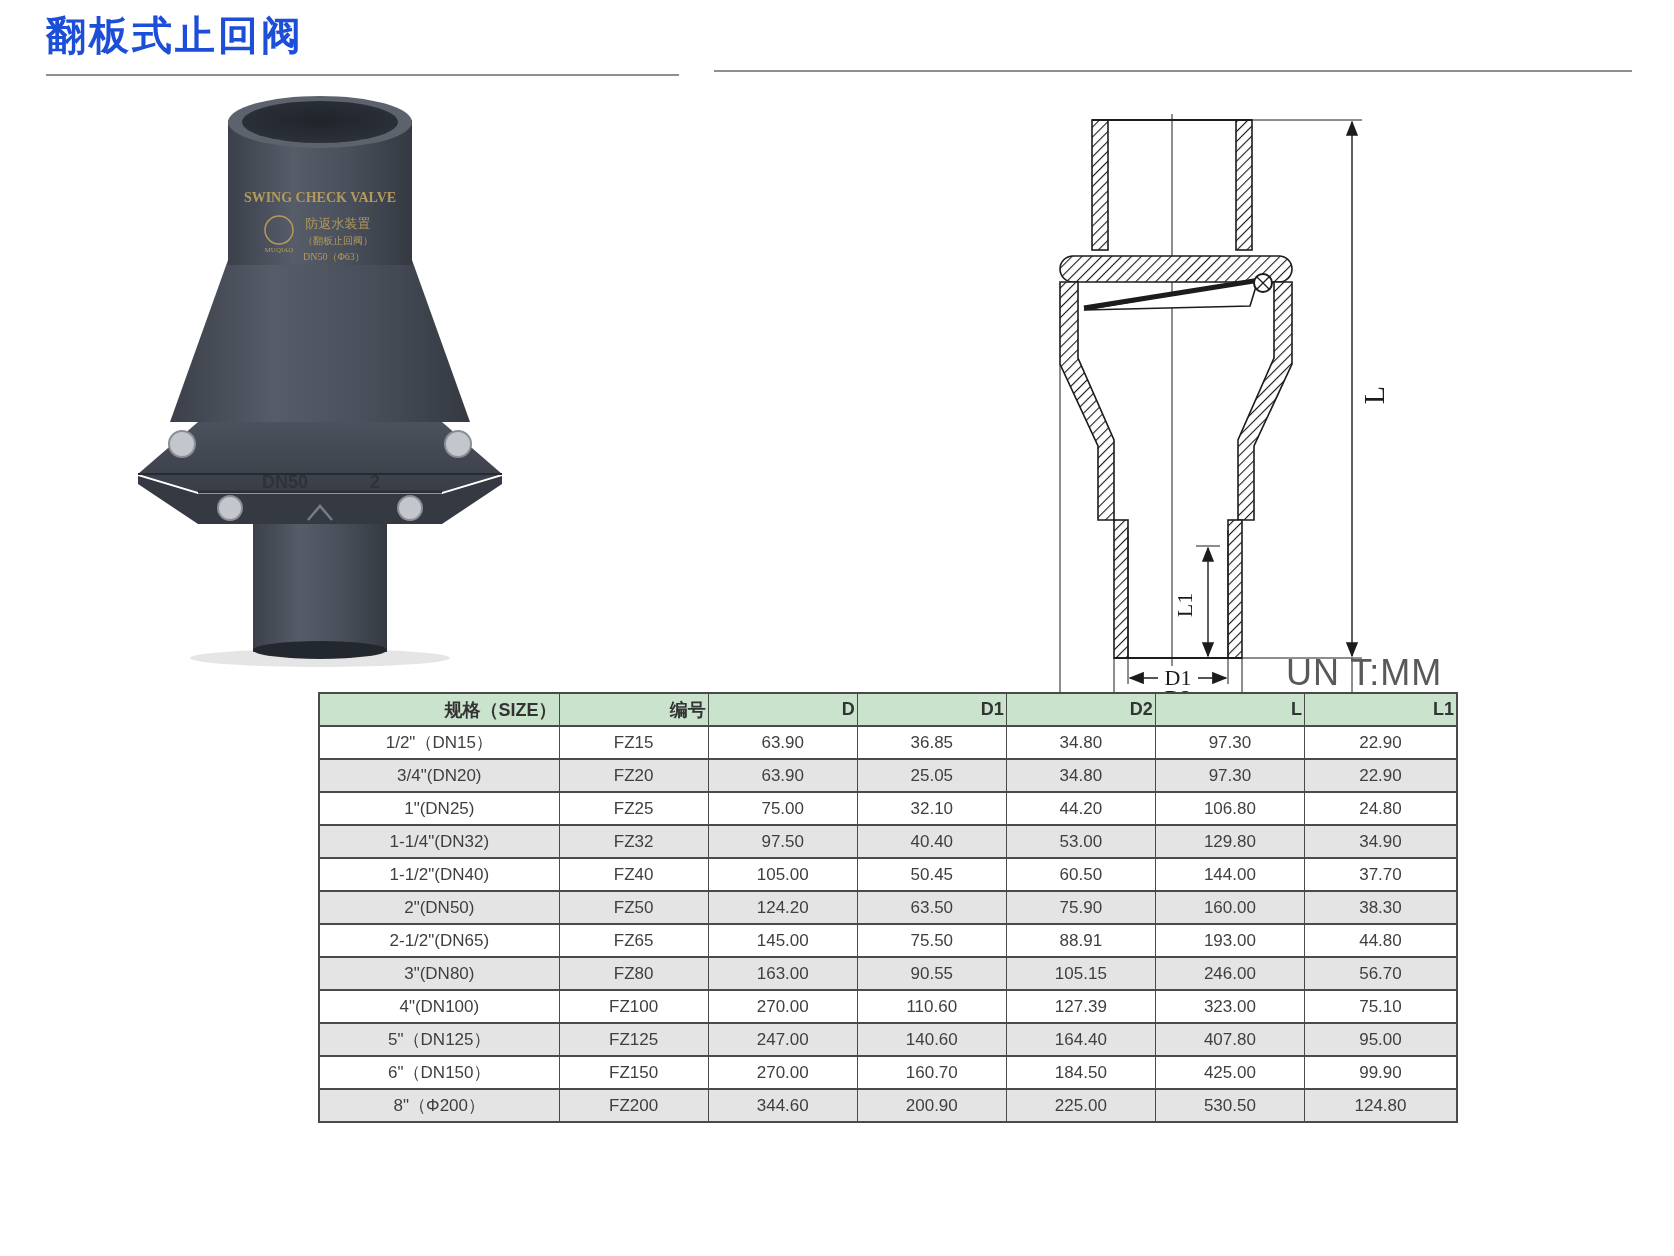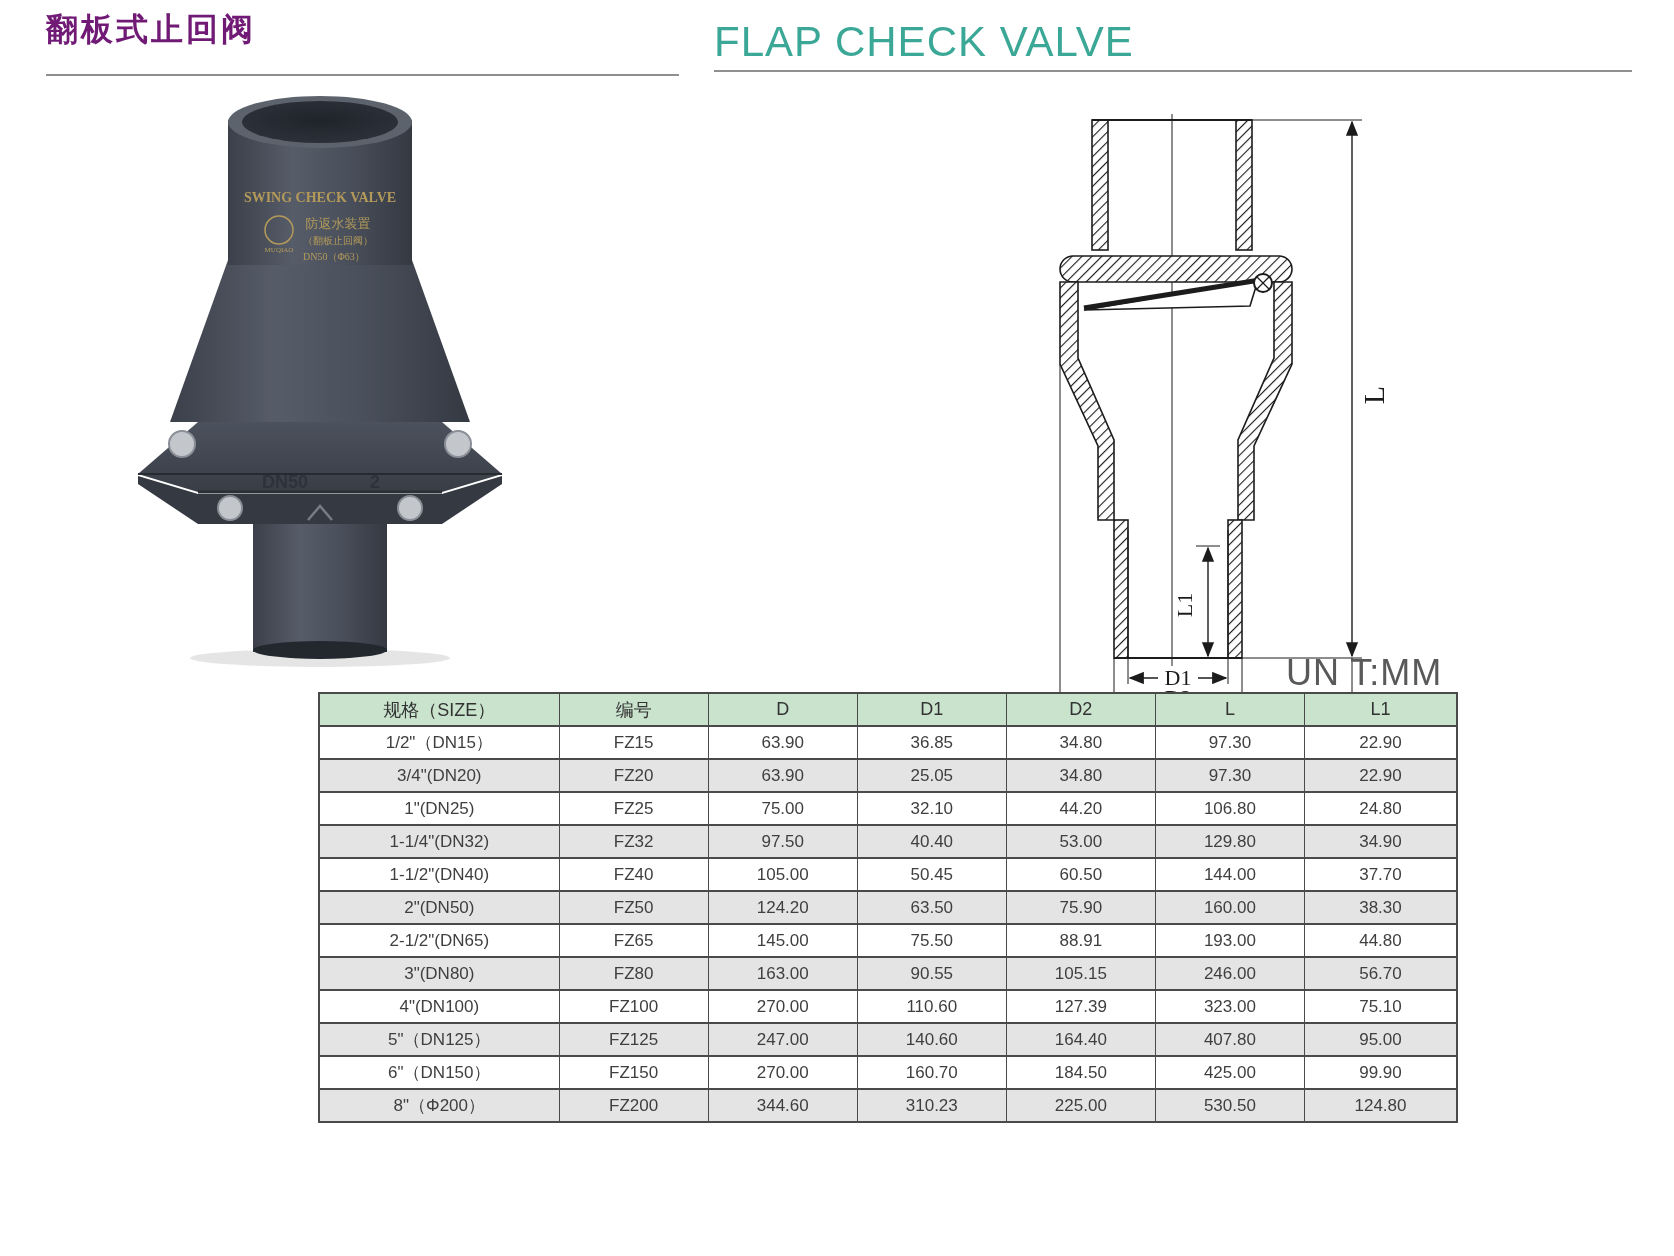--- a/index.html
+++ b/index.html
@@ -1,54 +1,53 @@
 <!DOCTYPE html>
 <html><head>
 <meta charset="utf-8">
 <style>
   html,body{margin:0;padding:0;background:#ffffff;}
   body{font-family:"Liberation Sans",sans-serif;color:#3c3c3c;}
   .page{position:relative;width:1674px;height:1256px;background:#fff;overflow:hidden;}
 
   
-  .title-cn{position:absolute;left:46px;top:8px;font-size:32px;font-weight:600;color:#701a75;letter-spacing:3px;}
+  .title-cn{position:absolute;left:46px;top:8px;font-size:40px;font-weight:600;color:#1d4ed8;letter-spacing:3px;}
   .rule-cn{position:absolute;left:46px;top:74px;width:633px;height:2px;background:#8f8f8f;}
   .title-en{position:absolute;left:714px;top:18px;font-size:42px;font-weight:500;color:#3ba796;letter-spacing:1px;}
   .rule-en{position:absolute;left:714px;top:70px;width:918px;height:2px;background:#8f8f8f;}
 
   
   .photo-wrap{position:absolute;left:70px;top:92px;width:500px;height:580px;}
 
   
   .drawing-wrap{position:absolute;left:1000px;top:100px;width:440px;height:600px;}
   .unit-label{position:absolute;left:1286px;top:652px;font-size:36px;color:#595959;letter-spacing:1px;}
 
   
   .spec-table{position:absolute;left:318px;top:692px;width:1140px;border-collapse:collapse;table-layout:fixed;}
   .spec-table th,.spec-table td{
     border-left:1px solid #4a4a4a;border-right:1px solid #4a4a4a;
     border-top:2px solid #4a4a4a;border-bottom:2px solid #4a4a4a;
     text-align:center;vertical-align:middle;height:31px;
     font-size:17px;color:#3f3f3f;padding:0 2px;white-space:nowrap;
   }
-  .spec-table th{background:#c9e3cd;font-weight:400;font-size:18px;color:#333;}
+  .spec-table th{background:#c9e3cd;font-weight:700;font-size:18px;color:#333;text-align:right;}
   .spec-table tbody tr:nth-child(even) td{background:#e4e4e4;}
   .spec-table tbody tr:nth-child(odd) td{background:#ffffff;}
 
   .dim-text{font-family:"Liberation Serif",serif;fill:#1c1c1c;}
   .gold{fill:#b49a5a;font-family:"Liberation Serif",serif;}
 </style>
 </head>
 <body>
 
 <div class="page">
 
   <div class="title-cn">翻板式止回阀</div>
   <div class="rule-cn"></div>
-  <div class="title-en">FLAP CHECK VALVE</div>
   <div class="rule-en"></div>
 
   <div class="photo-wrap">
     <svg width="500" height="580" viewBox="0 0 500 580">
       <defs>
         <linearGradient id="bodyGrad" x1="0" y1="0" x2="1" y2="0">
           <stop offset="0" stop-color="#3b404a"></stop>
             <stop offset="0.35" stop-color="#565c68"></stop>
           <stop offset="0.65" stop-color="#4a505b"></stop>
             <stop offset="1" stop-color="#343942"></stop>
@@ -290,21 +289,21 @@
           <td>270.00</td>
           <td>160.70</td>
           <td>184.50</td>
           <td>425.00</td>
           <td>99.90</td>
         </tr>
         <tr>
           <td>8"（Φ200）</td>
           <td>FZ200</td>
           <td>344.60</td>
-          <td>310.23</td>
+          <td>200.90</td>
           <td>225.00</td>
           <td>530.50</td>
           <td>124.80</td>
         </tr>
       </tbody>
   </table>
 
 </div>
 
 </body></html>

